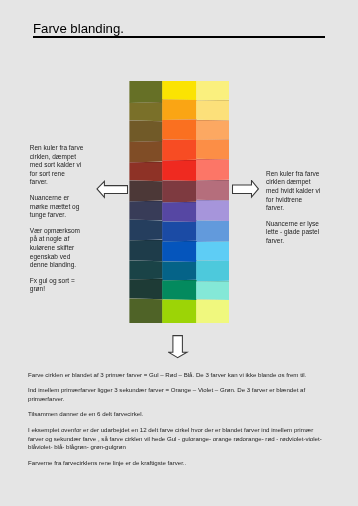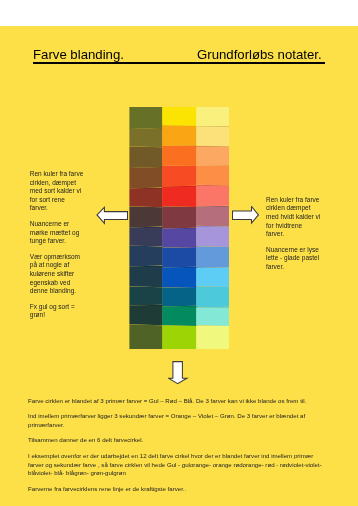--- a/index.html
+++ b/index.html
@@ -1,18 +1,18 @@
 <!DOCTYPE html>
 <html><head>
 <meta charset="utf-8">
 <title>Farve blanding</title>
 <style>
   html,body{margin:0;padding:0;}
   body{width:358px;height:506px;background:#ffffff;font-family:"Liberation Sans",sans-serif;overflow:hidden;position:relative;-webkit-font-smoothing:antialiased;}
-  .page{position:absolute;inset:0;background:#fde047;margin-top:26px;}
+  .page{position:absolute;inset:0;background:#e5e5e5;}
   .hdr{position:absolute;left:33px;top:21px;opacity:0.999;width:292px;height:16px;}
   .hdr span{font-size:13.2px;color:#000;line-height:16px;}
   .hdr .t1{position:absolute;left:0;top:0;}
   .hdr .t2{position:absolute;left:164px;top:0;}
   .hdr .rule{position:absolute;left:0;top:15.2px;width:292px;height:1.8px;background:#000;}
   .grid{position:absolute;left:129.4px;top:81.2px;width:99.7px;height:242.1px;overflow:hidden;filter:blur(0.45px);}
   .cell{position:absolute;}
   .txtL{position:absolute;left:29.8px;top:143.9px;opacity:0.999;width:72px;font-size:6.5px;line-height:8.62px;color:#222;}
   .txtR{position:absolute;left:266px;top:169.8px;opacity:0.999;width:72px;font-size:6.5px;line-height:8.62px;color:#222;}
   .txtL p,.txtR p{margin:0 0 6.95px 0;}
@@ -23,21 +23,20 @@
   .arrowR{position:absolute;left:232.3px;top:180.2px;}
   .arrowD{position:absolute;left:168.3px;top:334.7px;}
 </style>
 </head>
 <body>
 
 <div class="page">
 
   <div class="hdr">
     <span class="t1">Farve blanding.</span>
-    <span class="t2">Grundforløbs notater.</span>
     <div class="rule"></div>
   </div>
 
   <div class="grid">
       <div class="cell" style="background: rgb(102, 112, 38); left: 0px; width: 33.2px; top: -1px; height: 22.8px; clip-path: polygon(0% 0%, 100% 0%, 100% 95.61%, 0% 100%); box-shadow: rgba(0, 0, 0, 0.16) 0px 0.7px 0px inset;"></div>
       <div class="cell" style="background: rgb(251, 227, 2); left: 32.8px; width: 34.4px; top: -1px; height: 19.8px; clip-path: polygon(0% 0%, 100% 0%, 100% 100%, 0% 96.97%); box-shadow: rgba(0, 0, 0, 0.16) 0px 0.7px 0px inset;"></div>
       <div class="cell" style="background: rgb(250, 240, 126); left: 66.8px; width: 33.3px; top: -1px; height: 20.4px; clip-path: polygon(0% 0%, 100% 0%, 100% 96.08%, 0% 100%); box-shadow: rgba(0, 0, 0, 0.16) 0px 0.7px 0px inset;"></div>
       <div class="cell" style="background: rgb(122, 112, 41); left: 0px; width: 33.2px; top: 20.8px; height: 19.2px; clip-path: polygon(0% 5.21%, 100% 0%, 100% 100%, 0% 95.83%); box-shadow: rgba(0, 0, 0, 0.16) 0px 0.7px 0px inset;"></div>
       <div class="cell" style="background: rgb(250, 165, 20); left: 32.8px; width: 34.4px; top: 18.2px; height: 20.6px; clip-path: polygon(0% 0%, 100% 2.91%, 100% 97.09%, 0% 100%); box-shadow: rgba(0, 0, 0, 0.16) 0px 0.7px 0px inset;"></div>
       <div class="cell" style="background: rgb(252, 224, 122); left: 66.8px; width: 33.3px; top: 18.6px; height: 20.8px; clip-path: polygon(0% 3.85%, 100% 0%, 100% 100%, 0% 96.15%); box-shadow: rgba(0, 0, 0, 0.16) 0px 0.7px 0px inset;"></div>

